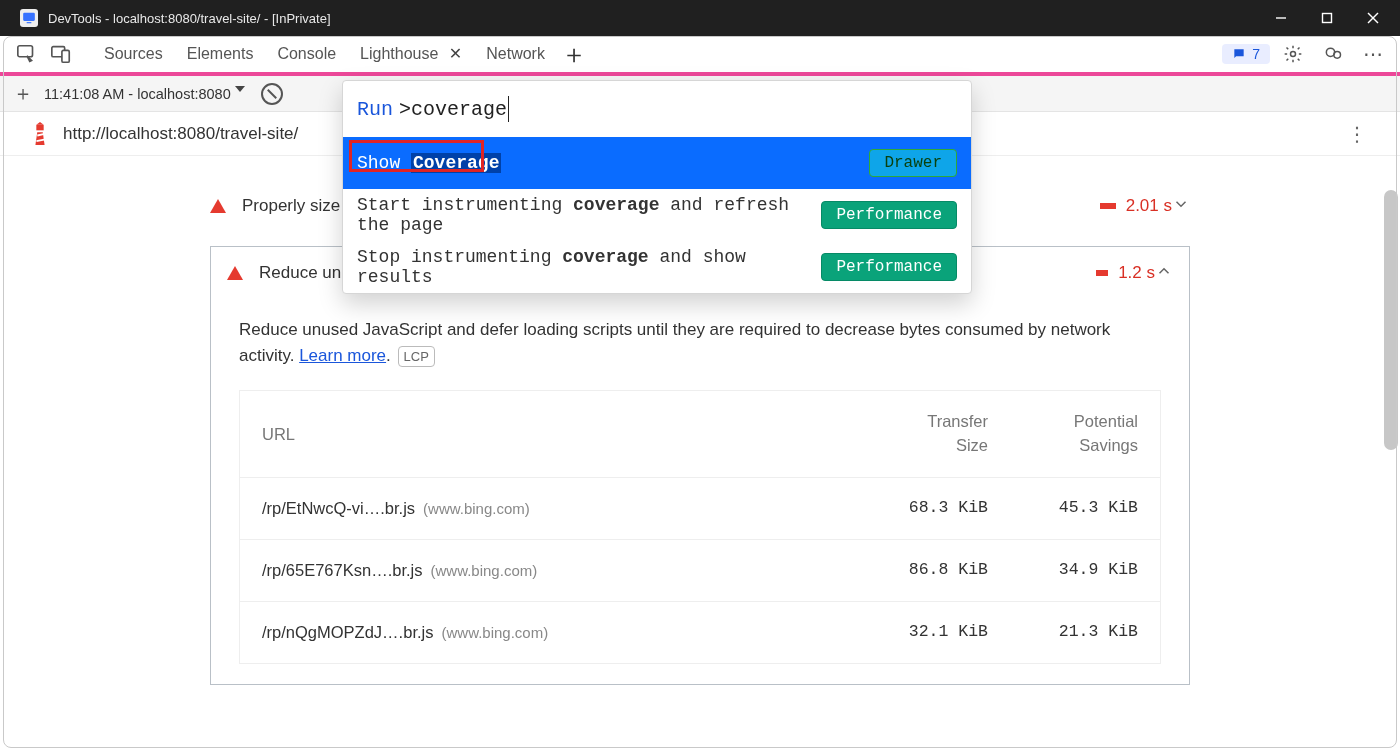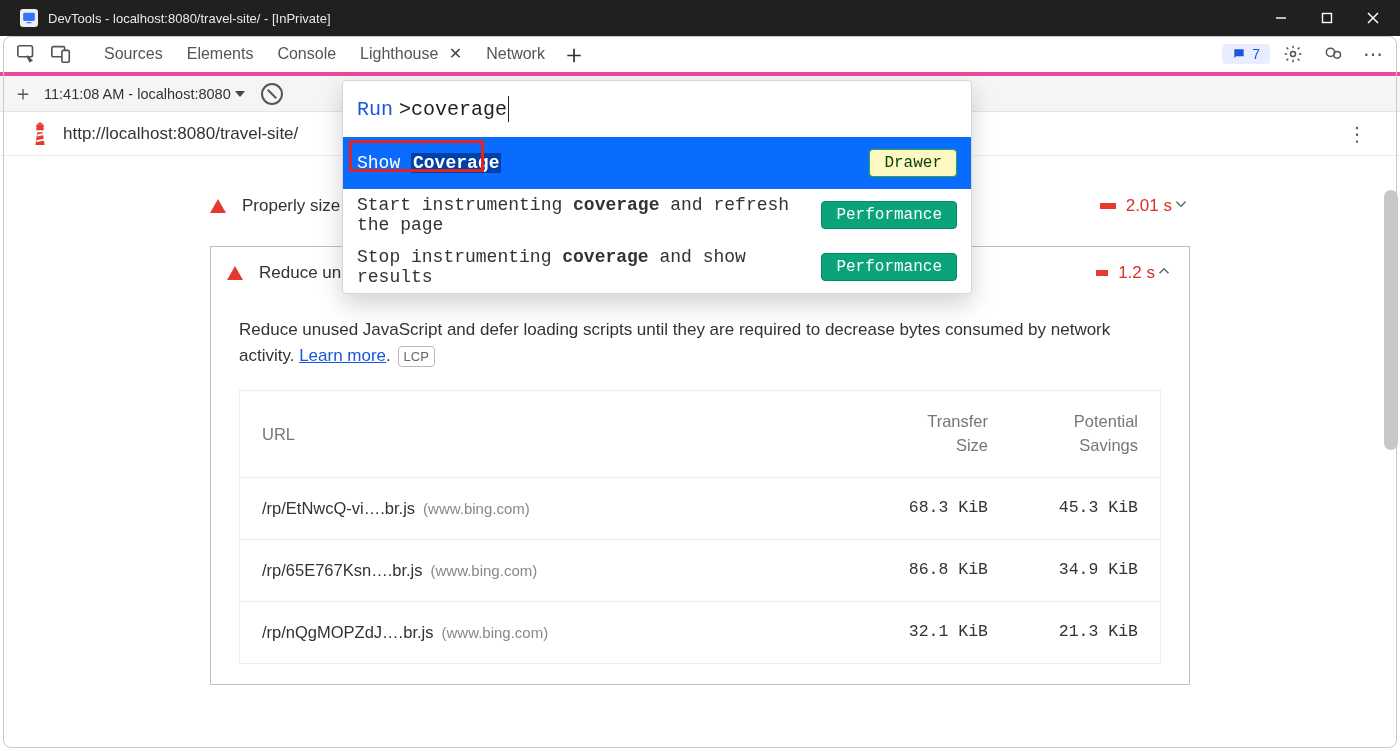--- a/index.html
+++ b/index.html
@@ -93,21 +93,21 @@
     gap:10px;
     font-size:14.5px;
     color:#333;
   }
   .toolbar2 .plus {
     width:22px;height:22px;
     display:flex;align-items:center;justify-content:center;
     font-size:20px;color:#555;
   }
   .toolbar2 .dd {
-    display:flex;align-items:center;gap:4px;
+    display:flex;align-items:flex-start;gap:4px;
   }
   .toolbar2 .caret-down {
     border-left:5px solid transparent;
     border-right:5px solid transparent;
     border-top:6px solid #444;
     display:inline-block;
   }
   .toolbar2 .circle {
     width:22px;height:22px;border:2px solid #555;border-radius:50%;
     position:relative;margin-left:6px;
@@ -264,21 +264,21 @@
   .cmd .item .tag {
     padding:4px 14px;
     border-radius:4px;
     font-size:16px;
     color:#063;
     background:#0aa37a;
     color:#fff;
     border:1px solid #068a66;
   }
   .cmd .item.sel .tag {
-    background:#fef9c3;
+    background:#0ea5e9;
     border-color:#2da939;
     color:#0a410d;
   }
 
   .redframe {
     position:absolute;
     left:349px; top:140px;
     width:135px; height:32px;
     border:3px solid #e02424;
     z-index:60;

